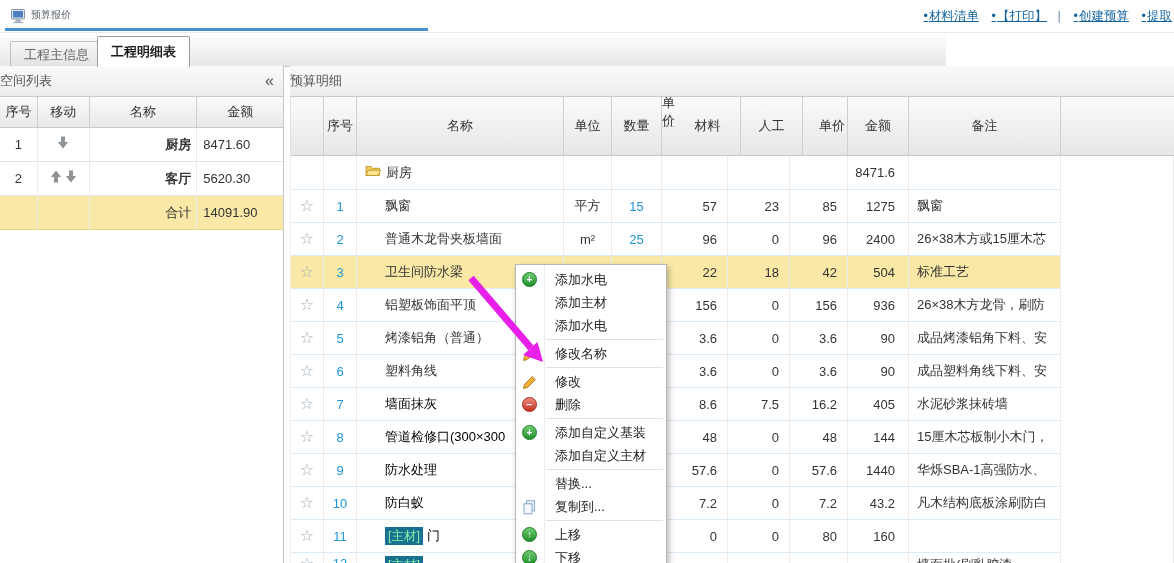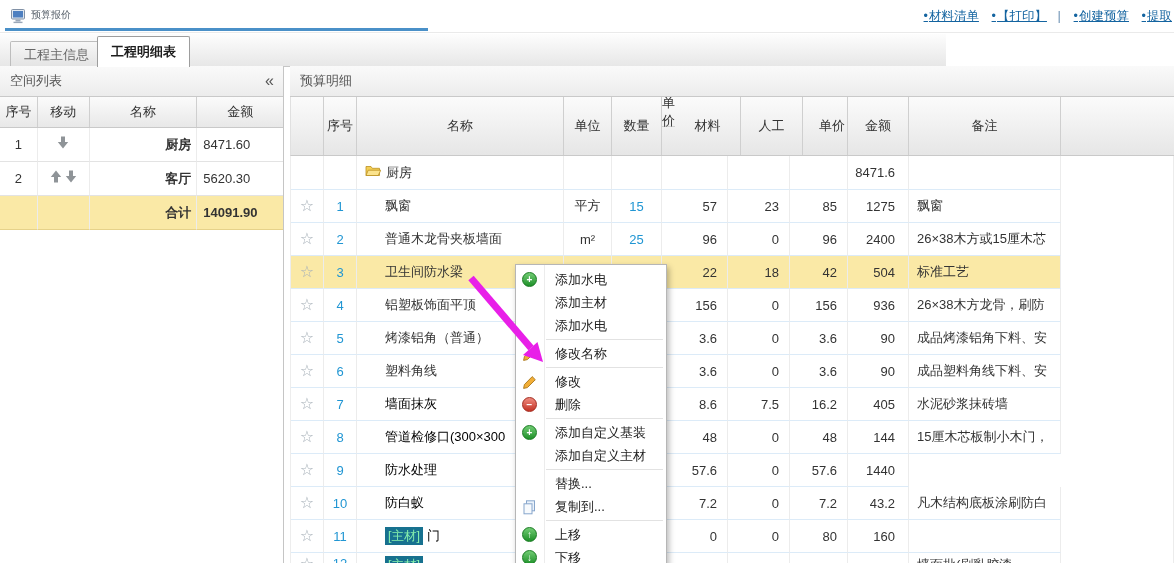--- a/index.html
+++ b/index.html
@@ -21,35 +21,35 @@
           background:linear-gradient(#fdfdfd,#e7e7e7);border-bottom:1px solid #c6c6c6;box-sizing:border-box}
   .tab{position:absolute;bottom:-1px;padding:0 13px;border:1px solid #bdbdbd;border-bottom:none;
        border-radius:2px 2px 0 0;cursor:pointer;box-sizing:border-box}
   .tab.inactive{left:10px;height:26px;line-height:25px;background:linear-gradient(#f7f7f7,#e3e3e3);color:#666}
   .tab.active{left:97px;height:31px;line-height:30px;background:#fff;border-color:#9d9d9d;color:#1d1d1d;font-weight:bold;z-index:2}
 
   
   .lpanel{position:absolute;left:0;top:66px;width:284px;bottom:0;border-right:1px solid #c5c5c5;box-sizing:border-box}
   .rpanel{position:absolute;left:290px;top:66px;width:884px;bottom:0}
   .phead{height:31px;line-height:30px;background:linear-gradient(#fafafa,#ececec);
-         border-bottom:1px solid #c9c9c9;color:#555;padding-left:10px;position:relative;box-sizing:border-box}
+         border-bottom:1px solid #c9c9c9;color:#555;position:relative;box-sizing:border-box}
   .collapse{position:absolute;right:9px;top:0;color:#555;font-size:16px;cursor:pointer}
 
   
   .shead{display:flex;height:31px;background:linear-gradient(#fbfbfb,#e8e8e8);border-bottom:1px solid #c9c9c9;box-sizing:border-box}
   .shead>div{box-sizing:border-box;border-right:1px solid #cfcfcf;line-height:30px;text-align:center;color:#333}
   .srow{display:flex;height:34px}
   .srow>div{box-sizing:border-box;border-right:1px solid #ececec;border-bottom:1px solid #e3e3e3;
             height:34px;line-height:33px;display:flex;align-items:center}
   .sc1{width:38px;justify-content:center}
   .sc2{width:52px;justify-content:center;gap:3px}
   .sc3{width:108px;justify-content:flex-end;padding-right:5px;font-weight:bold}
   .sc4{width:86px;padding-left:6px}
   .shead .sc3,.shead .sc4{font-weight:normal;justify-content:center;padding:0}
-  .srow.total>div{background:#fae9a6;font-weight:bold;border-bottom:1px solid #e6d28a}
+  .srow.total>div{background:#fae9a6;font-weight:normal;border-bottom:1px solid #e6d28a}
 
   
   .thead{display:flex;height:59px;background:linear-gradient(#fbfbfb,#e6e6e6);
          border-bottom:1px solid #c9c9c9;border-left:1px solid #e0e0e0;box-sizing:border-box}
   .th{box-sizing:border-box;border-right:1px solid #cfcfcf;display:flex;align-items:center;justify-content:center;color:#333}
   .hgroup{display:flex;flex-direction:row;box-sizing:border-box;border-right:1px solid #cfcfcf}
   .hgtop{height:29px;border-bottom:1px solid #cfcfcf;display:flex;align-items:center;justify-content:center}
   .hgbot{display:flex;flex:1}
   .hgbot .th{height:100%}
   .hgbot .th:last-child{border-right:none}
@@ -339,20 +339,21 @@
           <span class="star">☆</span>
         </div>
       <div class="td c-seq blue">9</div>
       <div class="td c-name item red">防水处理</div>
       <div class="td c-unit"></div>
         <div class="td c-qty"></div>
       <div class="td c-mat right">57.6</div>
       <div class="td c-lab right">0</div>
       <div class="td c-up right">57.6</div>
       <div class="td c-amt right">1440</div>
+      <div class="td c-rem">华烁SBA-1高强防水、</div>
       <div class="td c-fill"></div>
     </div>
 
     <div class="trow">
       <div class="td c-star">
           <span class="star">☆</span>
         </div>
       <div class="td c-seq blue">10</div>
       <div class="td c-name item red">防白蚁</div>
       <div class="td c-unit"></div>

